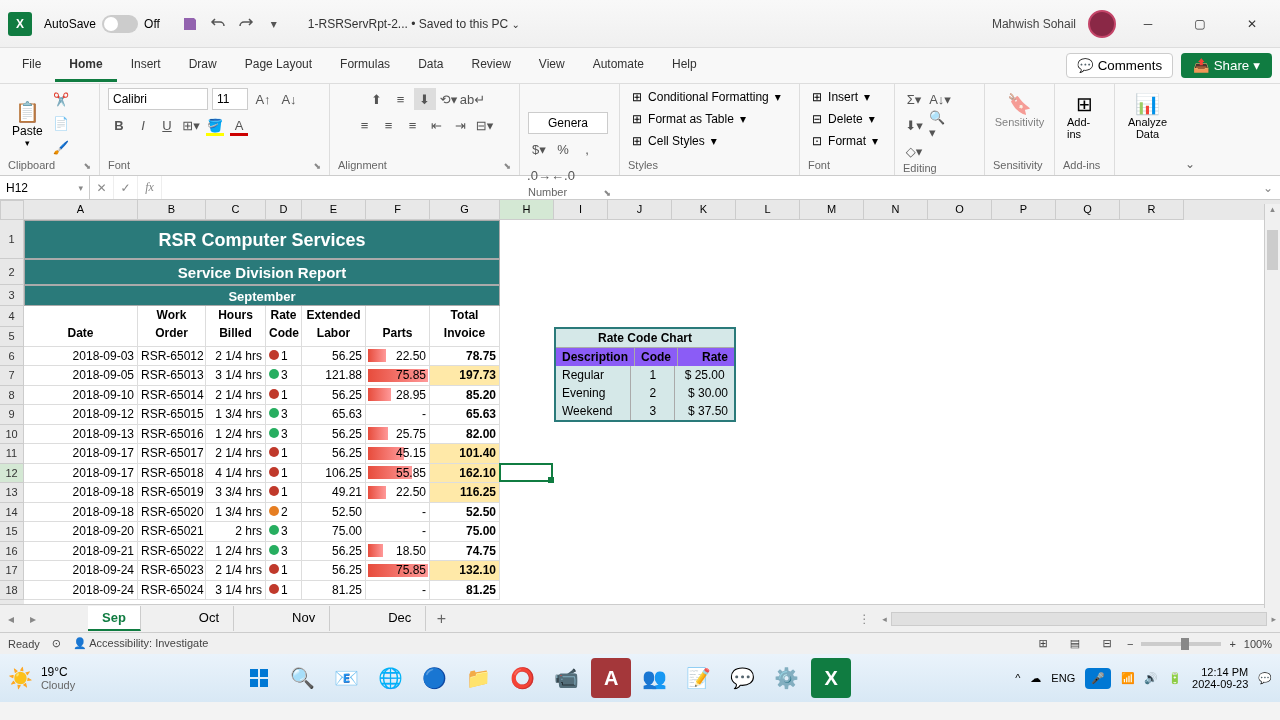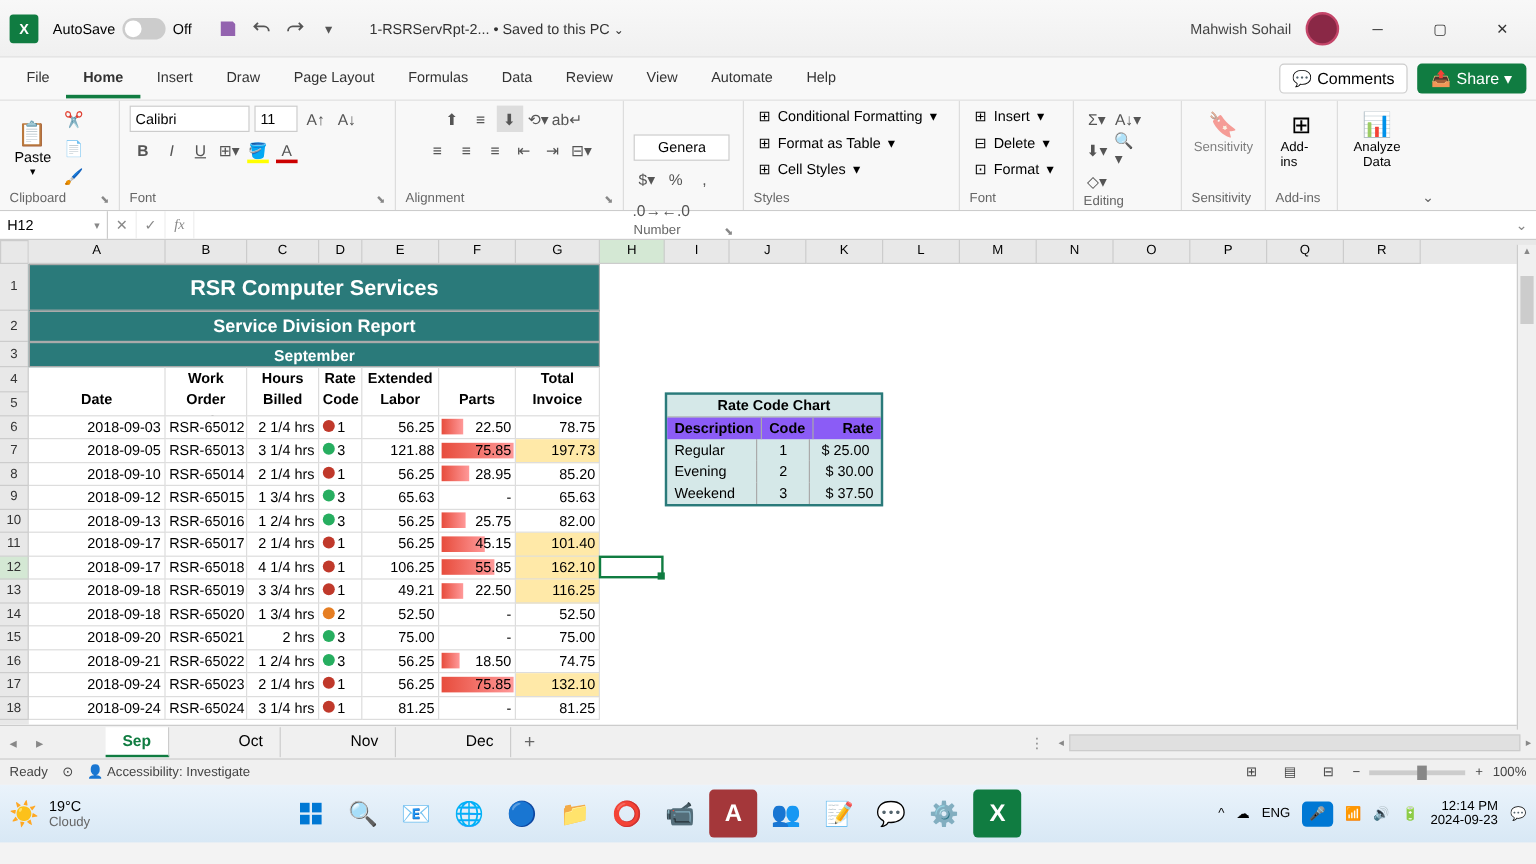--- a/index.html
+++ b/index.html
@@ -63,21 +63,21 @@
 
 
 .merged-title { position: absolute; background: #2a7a7a; color: white; text-align: center; border: 1px solid #aaa; }
 .merged-title.t1 { top: 0; height: 39px; font-size: 18px; font-weight: bold; line-height: 39px; }
 .merged-title.t2 { top: 39px; height: 26px; font-size: 15px; font-weight: bold; line-height: 26px; }
 .merged-title.t3 { top: 65px; height: 21px; font-size: 13px; font-weight: bold; line-height: 21px; }
 
 .cell { position: absolute; border-right: 1px solid #ddd; border-bottom: 1px solid #ddd; padding: 0 3px; font-size: 12px; line-height: 19px; overflow: hidden; white-space: nowrap; }
 .header-cell { font-weight: bold; text-align: center; }
 .tr { text-align: right; }
-.bold { font-weight: normal; }
+.bold { font-weight: bold; }
 .dot { width: 10px; height: 10px; border-radius: 50%; display: inline-block; margin-right: 2px; }
 .dot-red { background: #c0392b; }
 .dot-orange { background: #e67e22; }
 .dot-green { background: #27ae60; }
 .databar { position: absolute; height: 70%; top: 15%; left: 2px; background: linear-gradient(to right, #e74c3c, #ff9999); }
 .parts-val { position: relative; z-index: 1; }
 .invoice-highlight { background: #ffe9a8; }
 
 .selected-cell { position: absolute; border: 2px solid #107c41; pointer-events: none; }
 .sel-handle { position: absolute; width: 6px; height: 6px; background: #107c41; right: -3px; bottom: -3px; }

